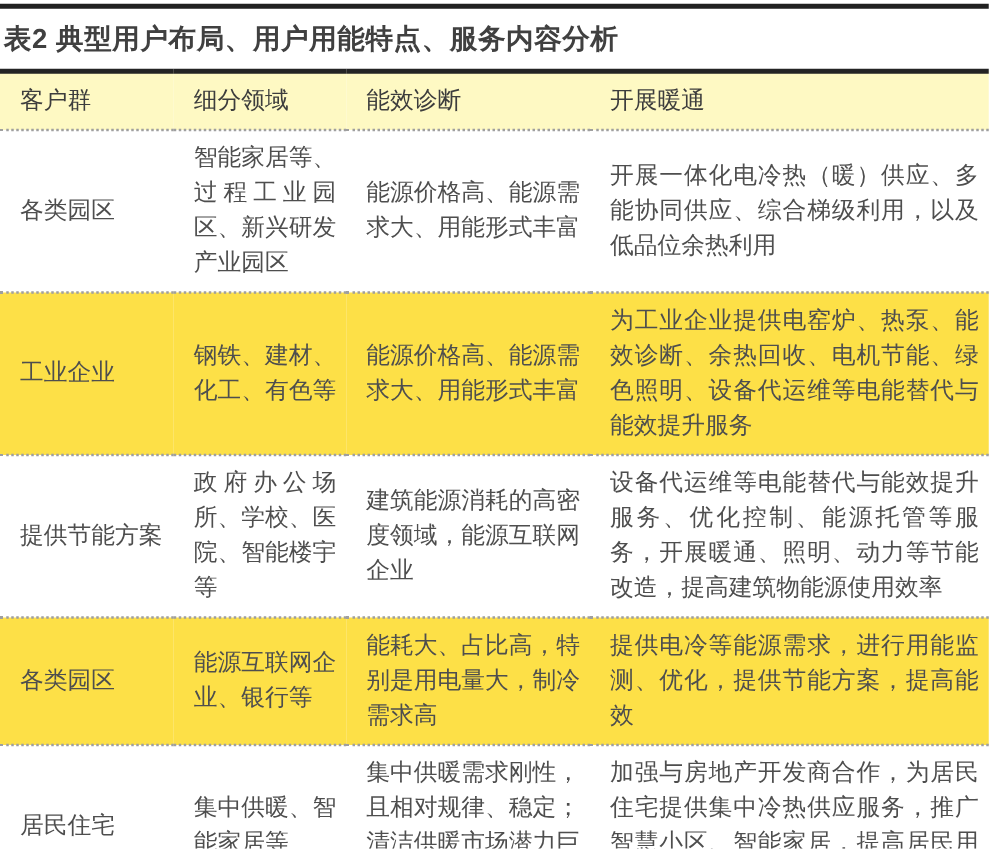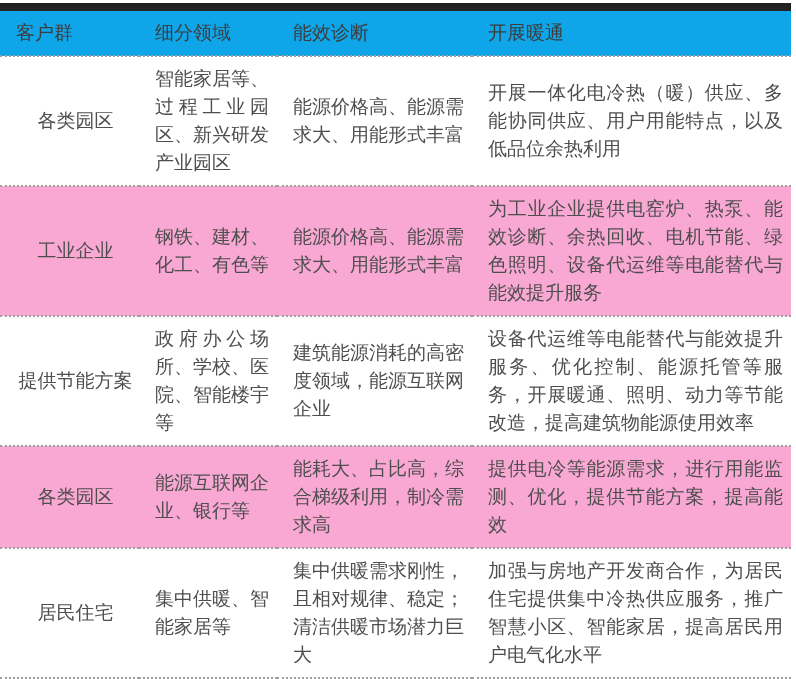--- a/index.html
+++ b/index.html
@@ -41,44 +41,45 @@
   table.analysis th,
   table.analysis td {
     vertical-align: middle;
     line-height: 28px;
     padding: 8px 8px 8px 16px;
     border-bottom: 2px dotted #9f9f9f;
     font-weight: normal;
     word-break: break-all;
   }
   table.analysis thead th {
-    background: #0ea5e9;
+    background: #fef9c3;
     text-align: left;
     color: #3d3d3d;
     padding-top: 8px;
     padding-bottom: 8px;
   }
   table.analysis td {
     text-align: justify;
     text-justify: inter-ideograph;
   }
   table.analysis td.c1 {
-    text-align: center;
+    text-align: left;
     white-space: nowrap;
     padding-right: 4px;
   }
-  tr.shaded td { background: #f9a8d4; font-family: Liberation Serif, serif; }
+  tr.shaded td { background: #fde047; font-family: Liberation Serif, serif; }
 </style>
 </head>
 <body>
 
 <div class="page">
 
   <div class="top-rule"></div>
 
+  <div class="title">表2 典型用户布局、用户用能特点、服务内容分析</div>
 
   <table class="analysis">
     <colgroup>
       <col style="width:139px">
       <col style="width:138px">
       <col style="width:195px">
       <col style="width:319px">
     </colgroup>
     <thead>
       <tr>
@@ -86,38 +87,38 @@
         <th>细分领域</th>
         <th>能效诊断</th>
         <th>开展暖通</th>
       </tr>
     </thead>
     <tbody>
       <tr>
         <td class="c1">各类园区</td>
         <td>智能家居等、过程工业园区、新兴研发产业园区</td>
         <td>能源价格高、能源需求大、用能形式丰富</td>
-        <td>开展一体化电冷热（暖）供应、多能协同供应、用户用能特点，以及低品位余热利用</td>
+        <td>开展一体化电冷热（暖）供应、多能协同供应、综合梯级利用，以及低品位余热利用</td>
       </tr>
       <tr class="shaded">
         <td class="c1">工业企业</td>
         <td>钢铁、建材、化工、有色等</td>
         <td>能源价格高、能源需求大、用能形式丰富</td>
         <td>为工业企业提供电窑炉、热泵、能效诊断、余热回收、电机节能、绿色照明、设备代运维等电能替代与能效提升服务</td>
       </tr>
       <tr>
         <td class="c1">提供节能方案</td>
         <td>政府办公场所、学校、医院、智能楼宇等</td>
         <td>建筑能源消耗的高密度领域，能源互联网企业</td>
         <td>设备代运维等电能替代与能效提升服务、优化控制、能源托管等服务，开展暖通、照明、动力等节能改造，提高建筑物能源使用效率</td>
       </tr>
       <tr class="shaded">
         <td class="c1">各类园区</td>
         <td>能源互联网企业、银行等</td>
-        <td>能耗大、占比高，综合梯级利用，制冷需求高</td>
+        <td>能耗大、占比高，特别是用电量大，制冷需求高</td>
         <td>提供电冷等能源需求，进行用能监测、优化，提供节能方案，提高能效</td>
       </tr>
       <tr>
         <td class="c1">居民住宅</td>
         <td>集中供暖、智能家居等</td>
         <td>集中供暖需求刚性，且相对规律、稳定；清洁供暖市场潜力巨大</td>
         <td>加强与房地产开发商合作，为居民住宅提供集中冷热供应服务，推广智慧小区、智能家居，提高居民用户电气化水平</td>
       </tr>
     </tbody>
   </table>

